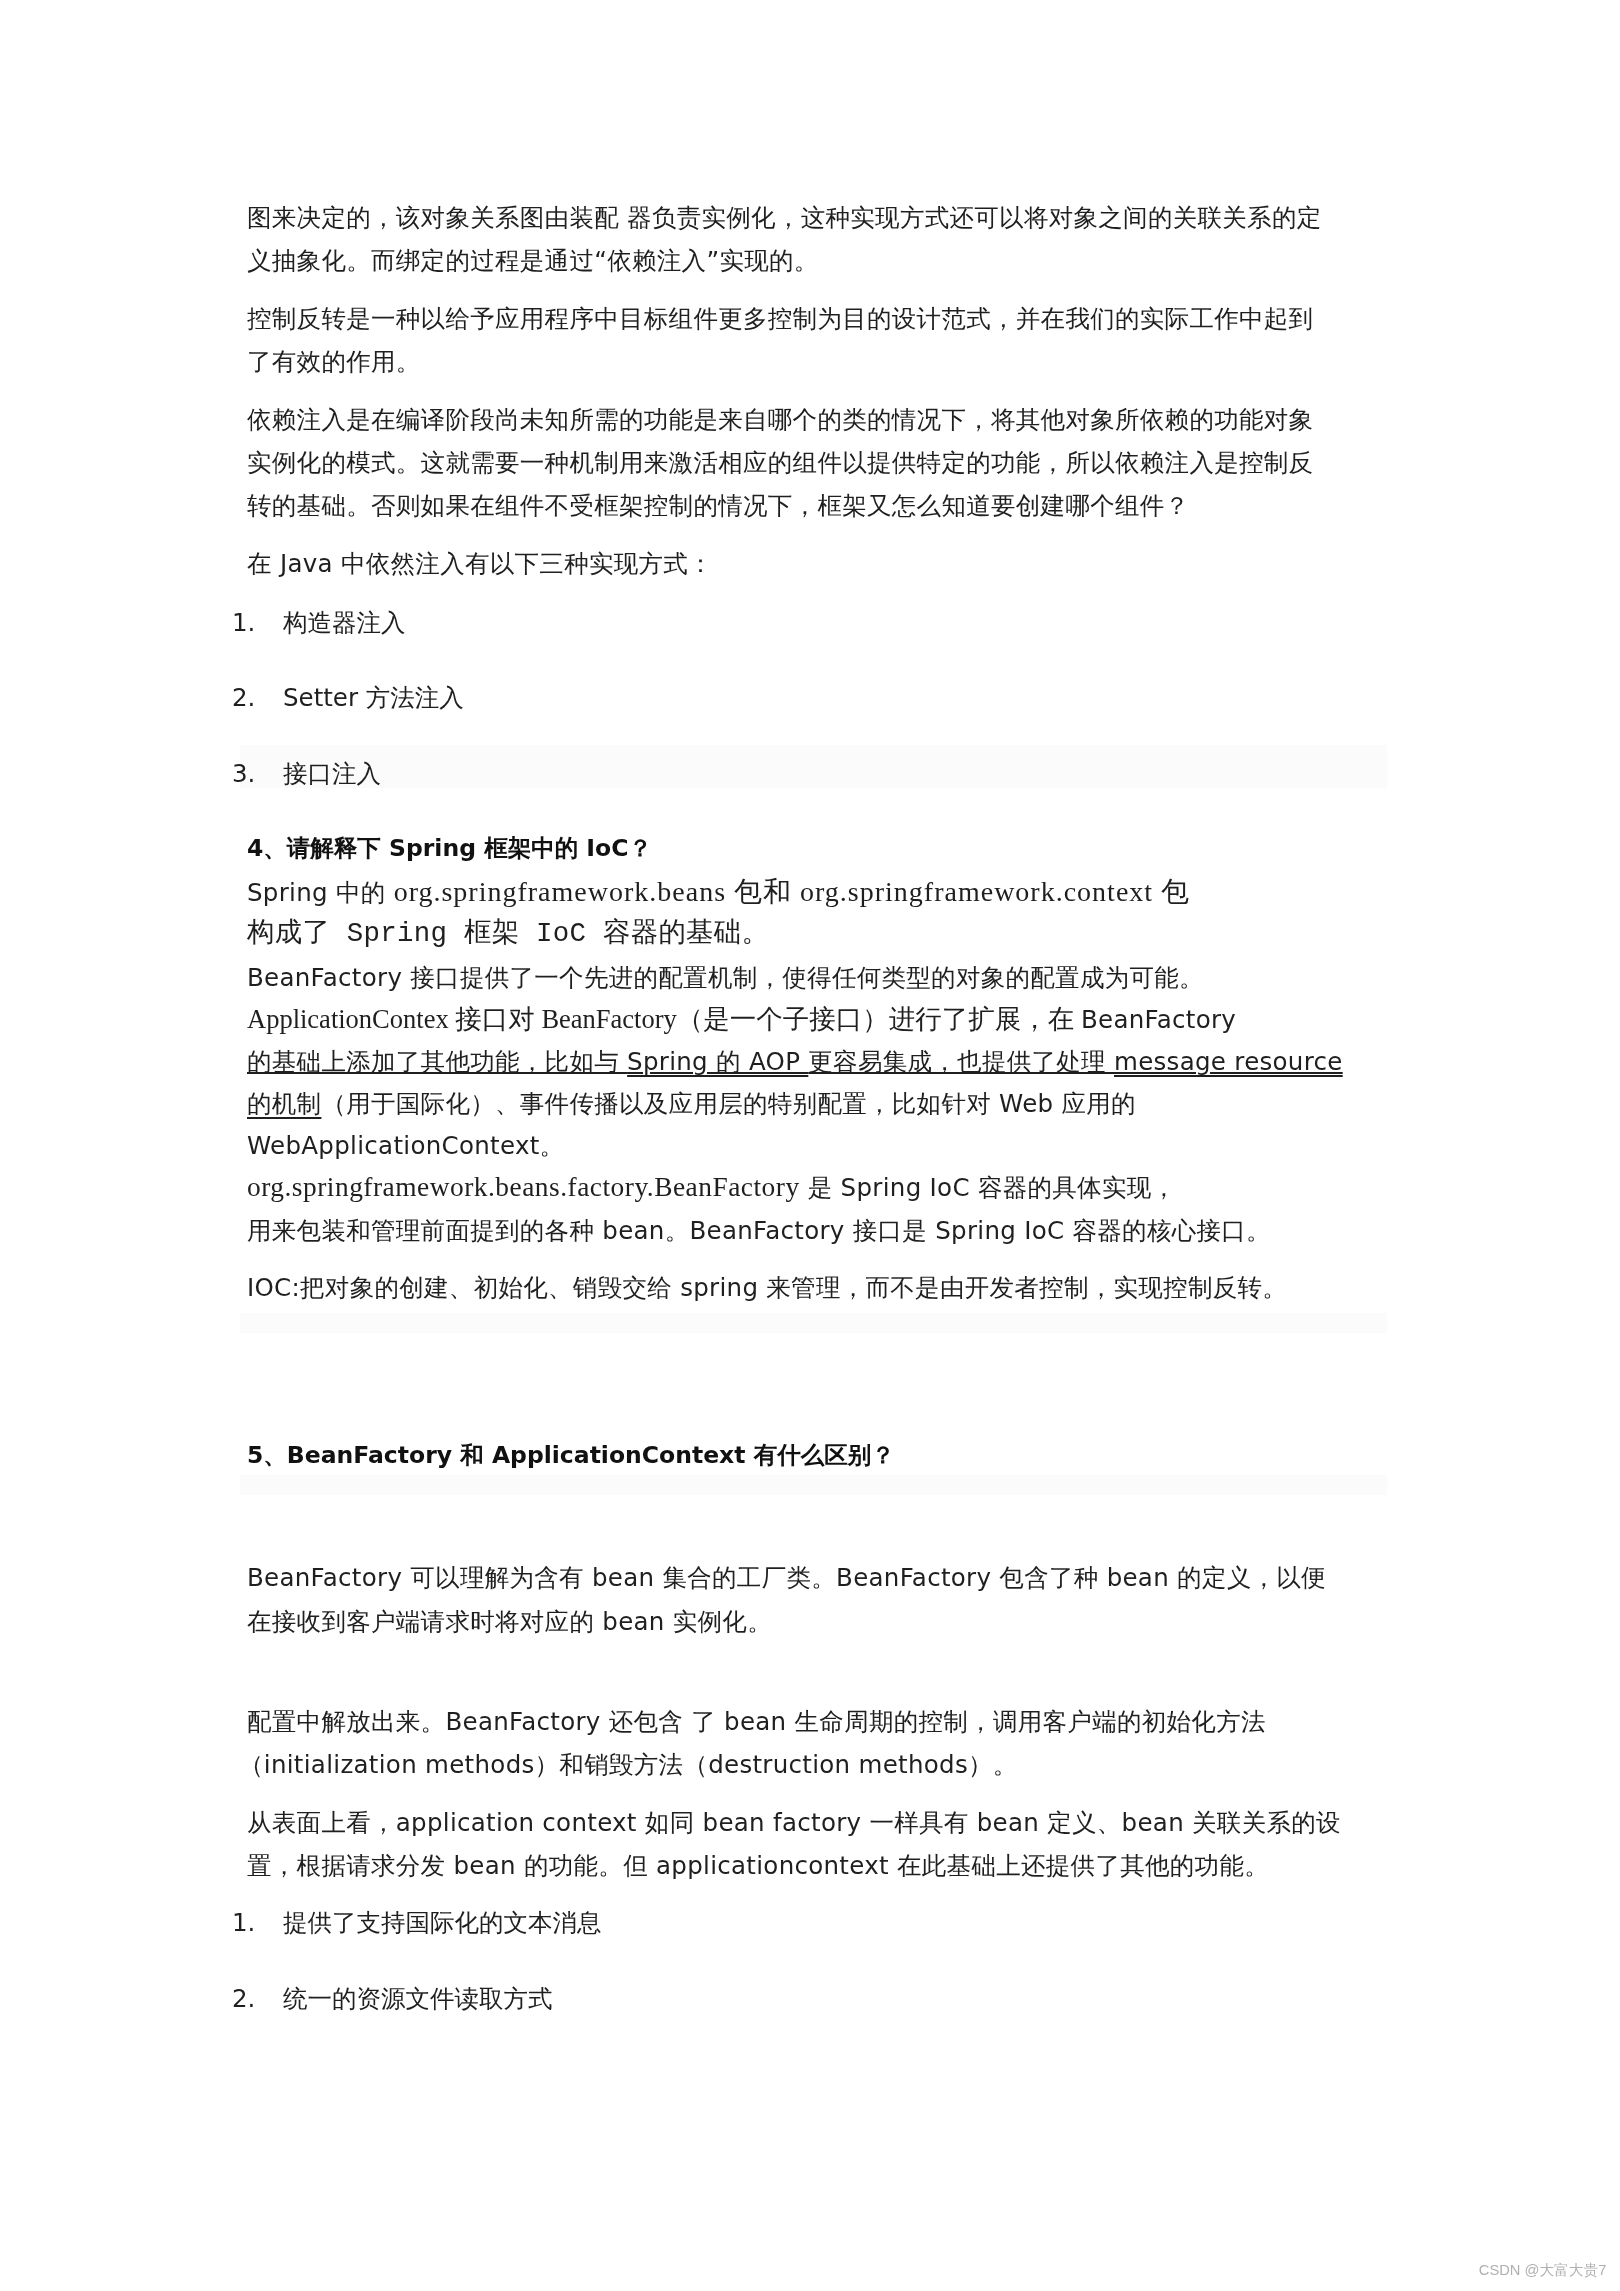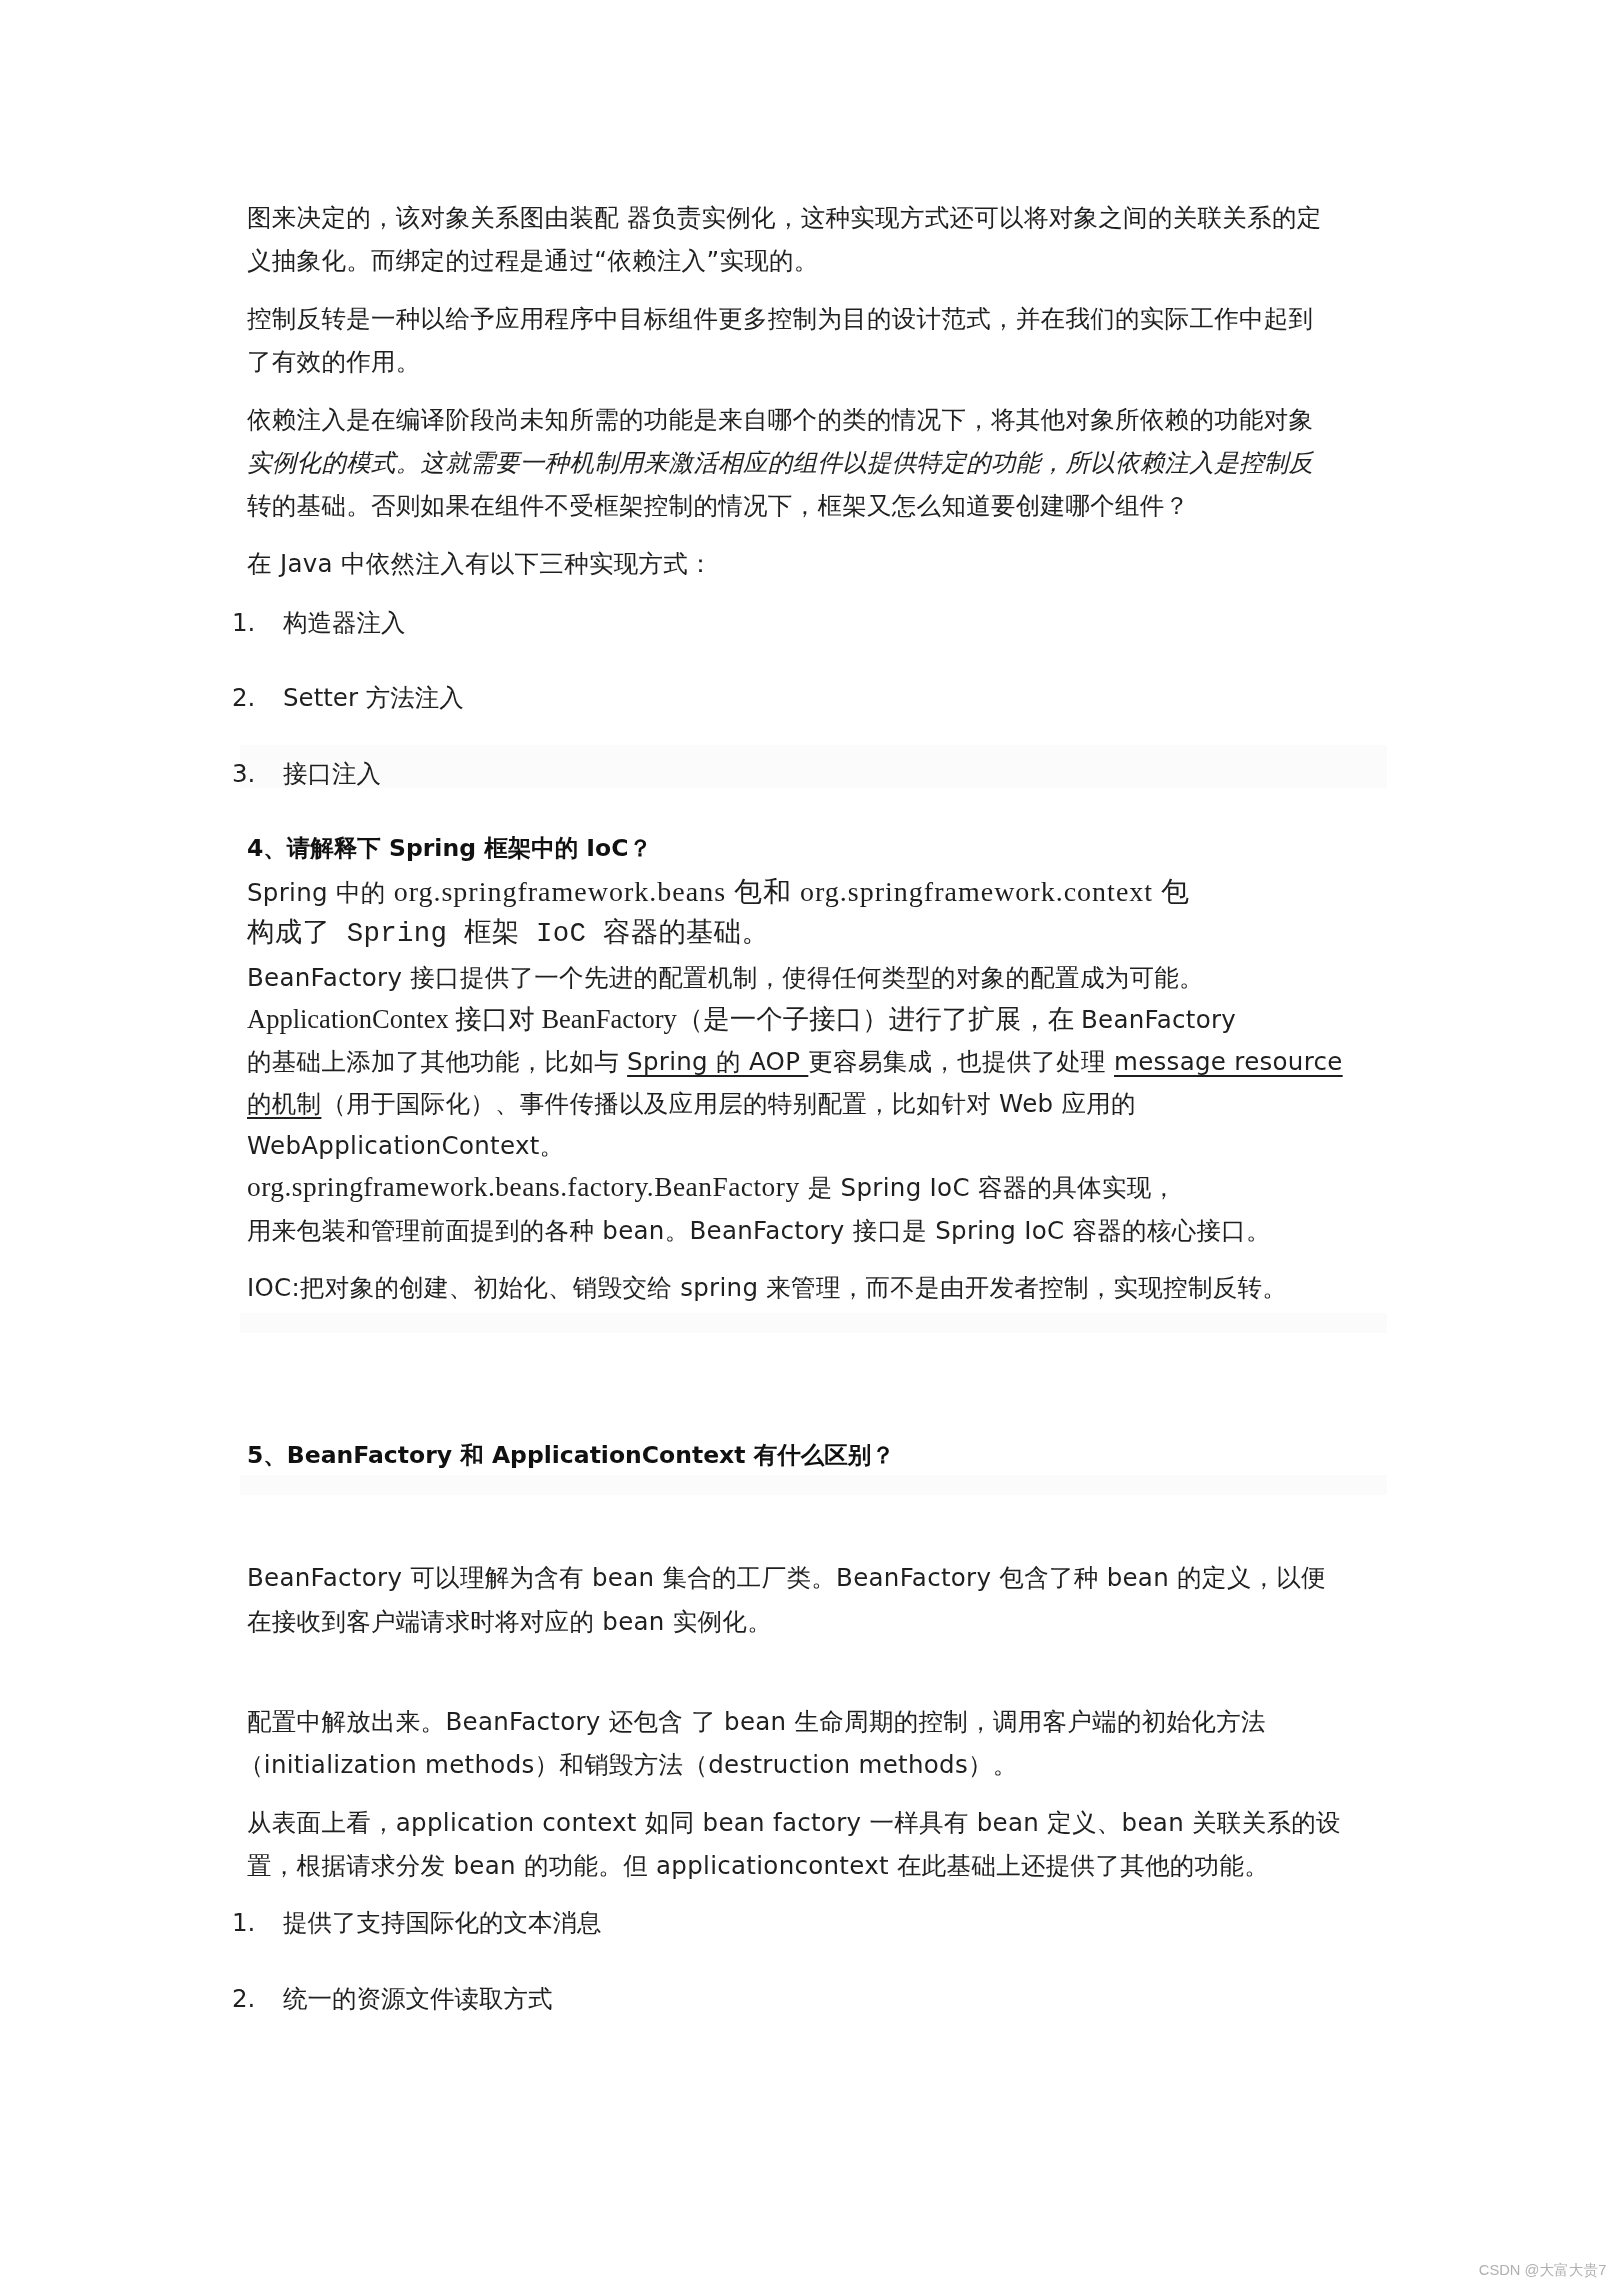--- a/index.html
+++ b/index.html
@@ -26,21 +26,21 @@
   <div class="shade" style="top:1313px;height:19.6px;"></div>
   <div class="shade" style="top:1475px;height:19.6px;"></div>
 
   <div class="p" style="top:196px;">图来决定的，该对象关系图由装配 器负责实例化，这种实现方式还可以将对象之间的关联关系的定</div>
   <div class="p" style="top:239px;">义抽象化。而绑定的过程是通过“依赖注入”实现的。</div>
 
   <div class="p" style="top:297px;">控制反转是一种以给予应用程序中目标组件更多控制为目的设计范式，并在我们的实际工作中起到</div>
   <div class="p" style="top:340px;">了有效的作用。</div>
 
   <div class="p" style="top:398px;">依赖注入是在编译阶段尚未知所需的功能是来自哪个的类的情况下，将其他对象所依赖的功能对象</div>
-  <div class="p" style="top:441px;font-style:italic;">实例化的模式。这就需要一种机制用来激活相应的组件以提供特定的功能，所以依赖注入是控制反</div>
+  <div class="p" style="top:441px;">实例化的模式。这就需要一种机制用来激活相应的组件以提供特定的功能，所以依赖注入是控制反</div>
   <div class="p" style="top:484px;">转的基础。否则如果在组件不受框架控制的情况下，框架又怎么知道要创建哪个组件？</div>
 
   <div class="p" style="top:542px;">在 Java 中依然注入有以下三种实现方式：</div>
 
   <div class="list-item" style="top:603px;">
     <span class="num">1.</span><span>构造器注入</span>
   </div>
   <div class="list-item" style="top:678px;">
     <span class="num">2.</span><span>Setter 方法注入</span>
   </div>
@@ -52,21 +52,21 @@
 
   <div class="p" style="top:870px;">
     <span>Spring 中的 </span><span class="mono-serif">org.springframework.beans 包和 org.springframework.context 包</span>
   </div>
   <div class="p serif" style="top:912px;font-size:27.4px;">构成了 Spring 框架 IoC 容器的基础。</div>
   <div class="p" style="top:956px;">BeanFactory 接口提供了一个先进的配置机制，使得任何类型的对象的配置成为可能。</div>
 
   <div class="p" style="top:998px;">
     <span class="mono-serif" style="font-size:26.5px;letter-spacing:0;">ApplicationContex 接口对 BeanFactory（是一个子接口）进行了扩展，在 </span><span>BeanFactory</span>
   </div>
-  <div class="p" style="top:1040px;">
+  <div class="p" style="top:1040px;text-decoration:underline;">
     <span>的基础上添加了其他功能，比如与 </span><span class="u">Spring 的 AOP </span><span>更容易集成，也提供了处理 </span><span class="u">message resource</span>
   </div>
   <div class="p" style="top:1082px;">
     <span class="u">的机制</span><span>（用于国际化）、事件传播以及应用层的特别配置，比如针对 Web 应用的</span>
   </div>
   <div class="p" style="top:1124px;">WebApplicationContext。</div>
 
   <div class="p" style="top:1166px;">
     <span class="mono-serif" style="font-size:27.4px;letter-spacing:0.5px;">org.springframework.beans.factory.BeanFactory</span><span> 是 Spring IoC 容器的具体实现，</span>
   </div>

